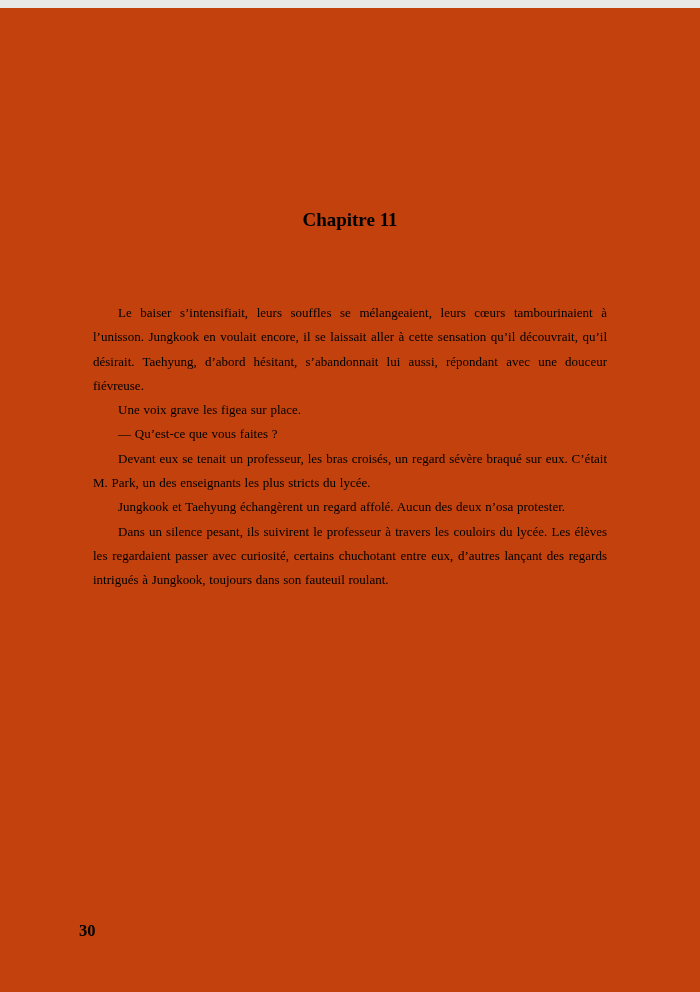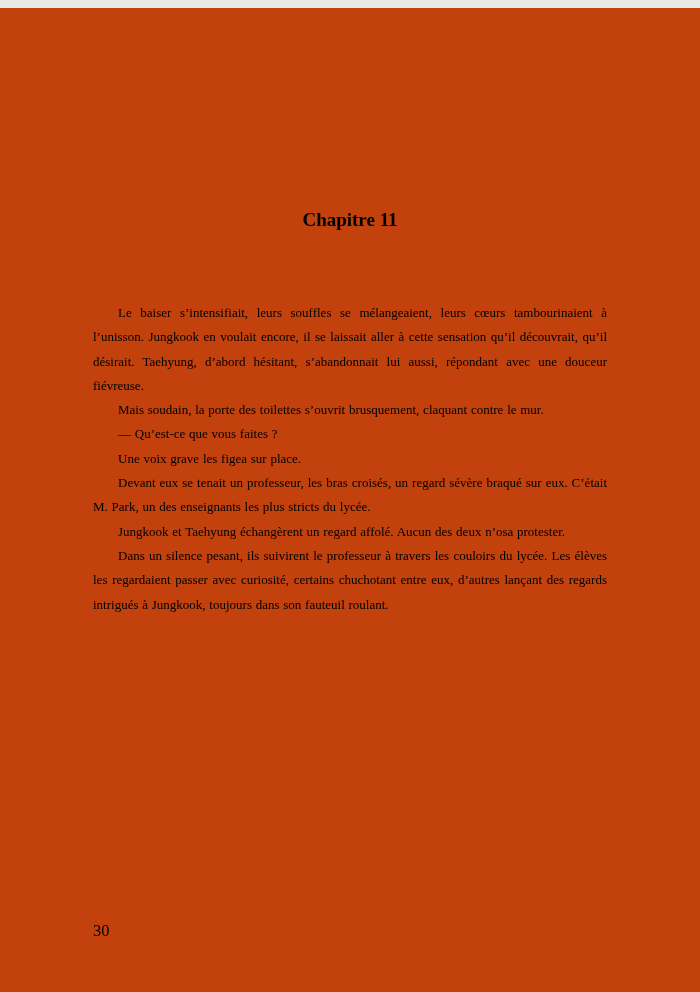--- a/index.html
+++ b/index.html
@@ -40,41 +40,41 @@
     padding: 0;
     font-size: 13px;
     line-height: 24.3px;
     text-align: justify;
     text-indent: 25px;
     word-spacing: 0.5px;
     hyphens: none;
   }
   .page-number {
     position: absolute;
-    left: 93px;
+    left: 79px;
     top: 913px;
     font-size: 16.5px;
     line-height: 20px;
+    font-weight: bold;
   }
 </style>
 </head>
 <body>
 
 <div class="page">
   <div class="content">
 
     <div class="chapter-heading">
       <span class="heading-line">Chapitre 11</span>
     </div>
 
     <div class="body-text">
       <p>Le baiser s’intensifiait, leurs souffles se mélangeaient, leurs cœurs tambourinaient à l’unisson. Jungkook en voulait encore, il se laissait aller à cette sensation qu’il découvrait, qu’il désirait. Taehyung, d’abord hésitant, s’abandonnait lui aussi, répondant avec une douceur fiévreuse.</p>
-      <p>Mais soudain, la porte des toilettes s’ouvrit brusquement, claquant contre le mur.</p>
+      <p>Une voix grave les figea sur place.</p>
       <p>— Qu’est-ce que vous faites ?</p>
-      <p>Une voix grave les figea sur place.</p>
       <p>Devant eux se tenait un professeur, les bras croisés, un regard sévère braqué sur eux. C’était M. Park, un des enseignants les plus stricts du lycée.</p>
       <p>Jungkook et Taehyung échangèrent un regard affolé. Aucun des deux n’osa protester.</p>
       <p>Dans un silence pesant, ils suivirent le professeur à travers les couloirs du lycée. Les élèves les regardaient passer avec curiosité, certains chuchotant entre eux, d’autres lançant des regards intrigués à Jungkook, toujours dans son fauteuil roulant.</p>
     </div>
 
   </div>
 
   <div class="page-number">30</div>
 </div>
 

